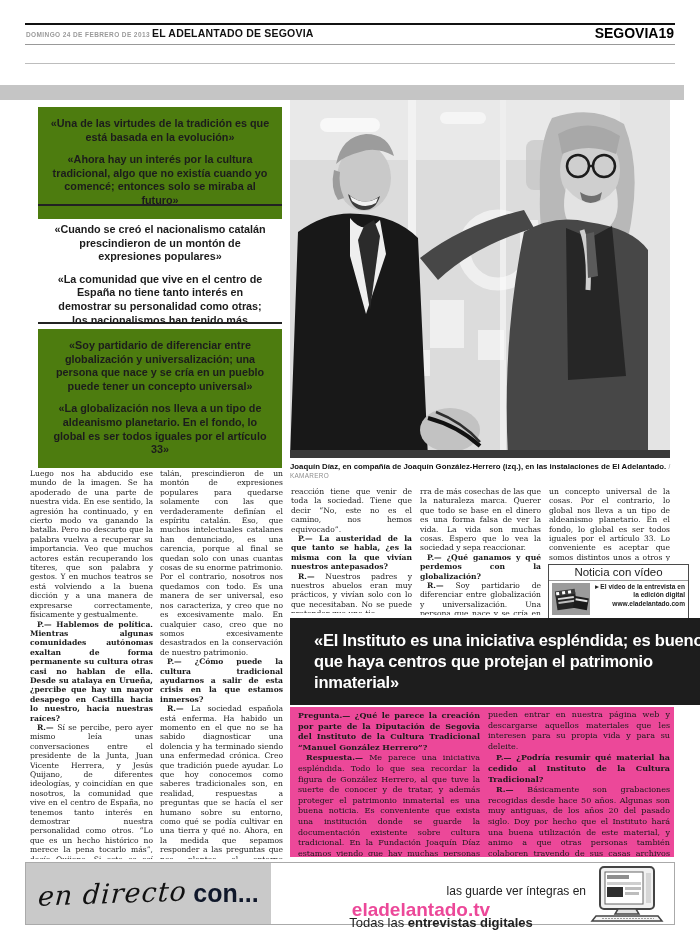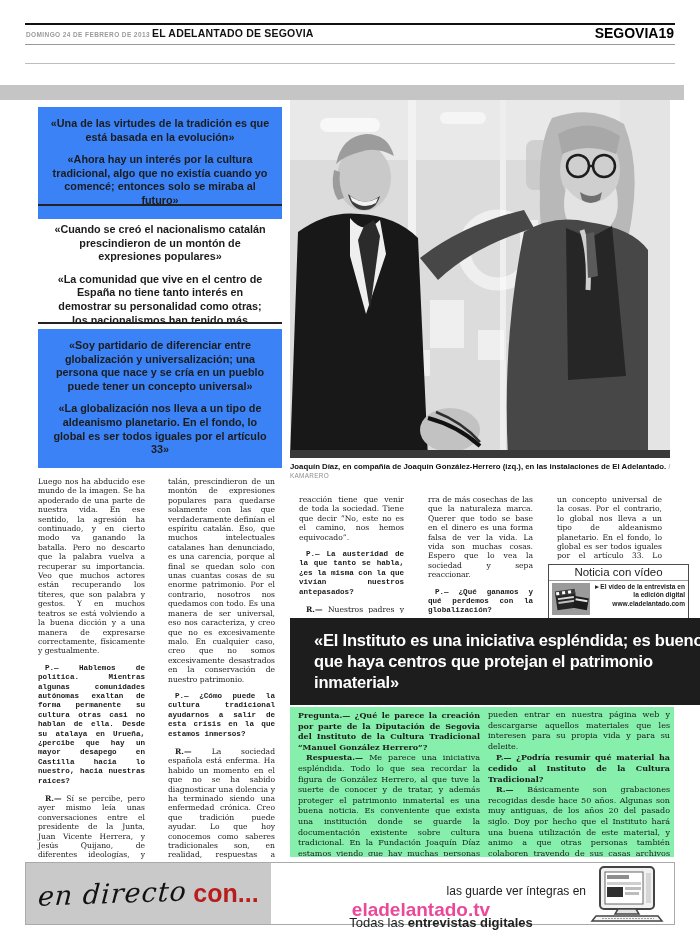--- a/index.html
+++ b/index.html
@@ -10,69 +10,69 @@
   .hdr-date{position:absolute;left:26px;top:31px;font-family:"Liberation Sans",sans-serif;
             font-size:6.5px;font-weight:bold;color:#9a9a9a;letter-spacing:.4px;}
   .hdr-mast{position:absolute;left:152px;top:27px;font-family:"Liberation Sans",sans-serif;
             font-size:10.5px;font-weight:800;color:#111;letter-spacing:.2px;}
   .hdr-right{position:absolute;right:26px;top:25px;font-family:"Liberation Sans",sans-serif;
              font-size:14px;font-weight:800;color:#000000;}
   .hdr-right .num{font-weight:600;}
   .grayband{position:absolute;left:0;top:85px;width:684px;height:15px;background:#c5c5c5;}
   
   .pqbox{position:absolute;left:38px;width:244px;box-sizing:border-box;padding:10px 12px 2px 12px;}
-  .pq-gray{background:#3b82f6;}
+  .pq-gray{background:#4d7c0f;}
   .pqbox p{margin:0 0 9px 0;font-family:"Liberation Sans",sans-serif;font-weight:bold;
            font-size:10.8px;line-height:13.6px;text-align:center;color:#1c1c1c;}
   .pqrule{position:absolute;left:38px;width:244px;height:2px;background:#222;}
   
   .photo{position:absolute;left:290px;top:100px;width:380px;height:358px;background:#d8d8d8;}
   .caption{position:absolute;left:290px;top:462px;width:384px;font-family:"Liberation Sans",sans-serif;
            font-size:7.8px;font-weight:bold;color:#111;}
   .caption .credit{font-weight:normal;color:#8d8d8d;font-size:6.4px;letter-spacing:.3px;}
   
   .bodycol{position:absolute;overflow:hidden;font-size:7.6px;line-height:9.4px;text-align:justify;}
-  .bodycol p{margin:8px;text-indent:7px;}
+  .bodycol p{margin:0;text-indent:7px;}
   .bodycol p:first-child{text-indent:0;}
-  .bodycol p.b{font-weight:bold;font-family:Liberation Mono, monospace;}
+  .bodycol p.b{font-weight:bold;}
   .bodycol b{font-weight:bold;}
   #col1{left:30px;top:469px;width:123px;height:390px;}
   #col2{left:160px;top:469px;width:123px;height:390px;}
   #col3{left:291px;top:487px;width:121px;height:126px;}
   #col4{left:420px;top:487px;width:121px;height:128px;}
   #col5{left:549px;top:487px;width:121px;height:74px;}
   
   .vbox{position:absolute;left:548px;top:564px;width:141px;height:60px;border:1px solid #4a4a4a;
         box-sizing:border-box;background:#fff;}
   .vbox-title{border-bottom:1px solid #9a9a9a;text-align:center;font-family:"Liberation Sans",sans-serif;
               font-size:11.5px;color:#222;padding:1px 0 2px 0;}
   .vbox-row{display:flex;padding:2px 3px;}
   .vbox-txt{font-family:"Liberation Sans",sans-serif;font-weight:bold;font-size:6.6px;line-height:8.4px;
             text-align:right;color:#222;flex:1;padding-left:3px;}
   
   .blackbox{position:absolute;left:290px;top:618px;width:426px;height:87px;background:#1d1d1d;
             box-sizing:border-box;padding:12px 3px 0 24px;}
   .blackbox p{margin:0;color:#fff;font-family:"Liberation Sans",sans-serif;font-weight:bold;
               font-size:16.5px;line-height:21px;letter-spacing:-.2px;}
   
-  .qa{position:absolute;left:290px;top:707px;width:384px;height:150px;background:#86efac;}
+  .qa{position:absolute;left:290px;top:707px;width:384px;height:150px;background:#ec4899;}
   .qacol{position:absolute;top:3px;overflow:hidden;font-size:8px;line-height:10.6px;text-align:justify;height:146px;}
   .qacol p{margin:0;text-indent:8px;}
   .qacol p:first-child{text-indent:0;}
   .qacol p.b{font-weight:bold;}
   #qaleft{left:8px;width:182px;}
   #qaright{left:198px;width:182px;}
   
   .ad{position:absolute;left:25px;top:862px;width:650px;height:63px;border:1px solid #aaa;
       box-sizing:border-box;background:#fff;}
   .ad-left{position:absolute;left:0;top:0;width:245px;height:61px;background:#c9c9c9;
            display:flex;align-items:center;justify-content:center;}
   .ad-script{font-family:"DejaVu Serif",serif;font-style:italic;font-size:27px;color:#111;
              transform:rotate(-2deg) skewX(-6deg);letter-spacing:1px;}
-  .ad-con{font-family:"Liberation Sans",sans-serif;font-weight:900;font-size:25px;color:#b91c1c;margin-left:6px;}
+  .ad-con{font-family:"Liberation Sans",sans-serif;font-weight:900;font-size:25px;color:#0f172a;margin-left:6px;}
   .ad-l1{position:absolute;left:270px;top:4px;width:290px;text-align:center;
          font-family:"Liberation Sans",sans-serif;font-size:13px;color:#222;margin-top:48px;}
   .ad-l1 b{font-weight:800;}
   .ad-l2{position:absolute;left:270px;top:21px;width:290px;text-align:right;
          font-family:"Liberation Sans",sans-serif;font-size:12px;color:#222;}
   .ad-site{position:absolute;left:255px;top:36px;width:280px;text-align:center;
            font-family:"Liberation Sans",sans-serif;font-weight:800;font-size:19px;color:#ec4899;}
   .ad-monitor{position:absolute;right:8px;top:2px;}
 </style>
 </head>

